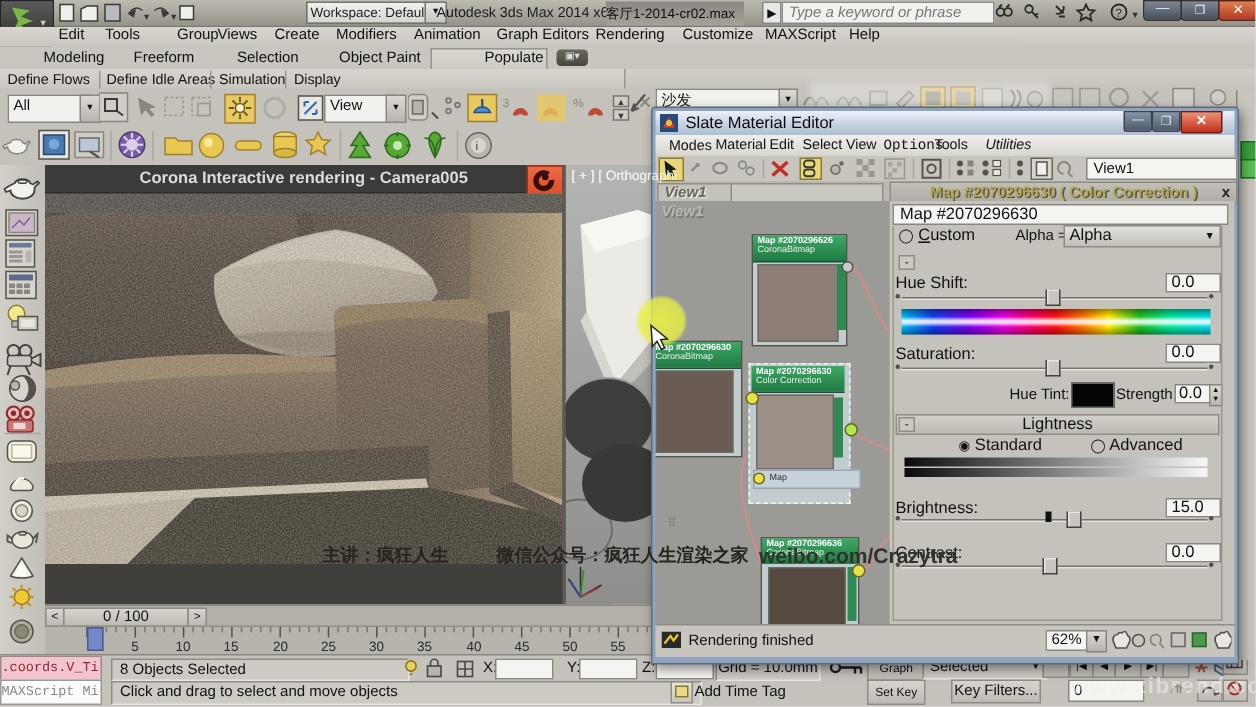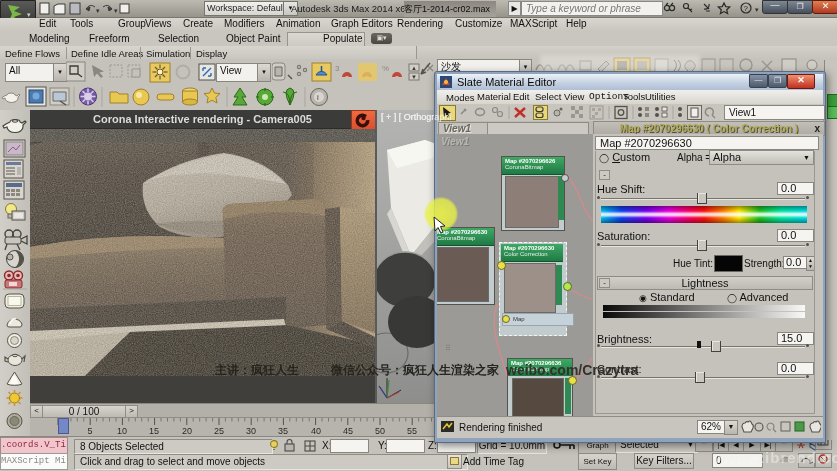--- a/index.html
+++ b/index.html
@@ -626,21 +626,21 @@
  </div>
 
  <div class="abs" style="left:2px;top:18px;width:386px;height:14px;background:linear-gradient(#f0efec,#d8d5ce);border-bottom:1px solid #a8a5a0;font-size:9.5px;">
   <span class="abs" style="left:9px;top:2px;">Modes</span>
   <span class="abs" style="left:40px;top:1px;">Material</span>
   <span class="abs" style="left:76px;top:1px;">Edit</span>
   <span class="abs" style="left:98px;top:1px;">Select</span>
   <span class="abs" style="left:127px;top:1px;">View</span>
   <span class="abs" style="left:152px;top:1px;font-family:Liberation Mono, monospace;">Options</span>
   <span class="abs" style="left:186px;top:1px;">Tools</span>
-  <span class="abs" style="left:208px;top:1px;">Utilities</span>
+  <span class="abs" style="left:220px;top:1px;font-style:italic;">Utilities</span>
  </div>
 
  <div class="abs" id="smetools" style="left:2px;top:32px;width:386px;height:17px;background:#c8c5be;border-bottom:1px solid #a8a5a0;">
   <div class="abs" style="left:2px;top:1px;width:15px;height:14px;background:#e8d87a;border:1px solid #8a7a30;"></div>
   <svg class="abs" style="left:0;top:0;" width="300" height="17" viewBox="0 0 300 17">
    <path d="M6 3 L7 13 L9 10.5 L11 14 L12.5 13 L11 9.5 L14 9 Z" fill="#1a1a18"></path>
    <path d="M24 10 l5 -5 m0 2 l-2 -2" stroke="#8a8a84" stroke-width="1.5" fill="none"></path>
    <ellipse cx="43" cy="8" rx="4.5" ry="3.5" fill="none" stroke="#8a8a84" stroke-width="1.5"></ellipse>
    <circle cx="58" cy="6" r="2.5" fill="none" stroke="#8a8a84" stroke-width="1.2"></circle>
           <circle cx="63" cy="10" r="2.5" fill="none" stroke="#8a8a84" stroke-width="1.2"></circle>

